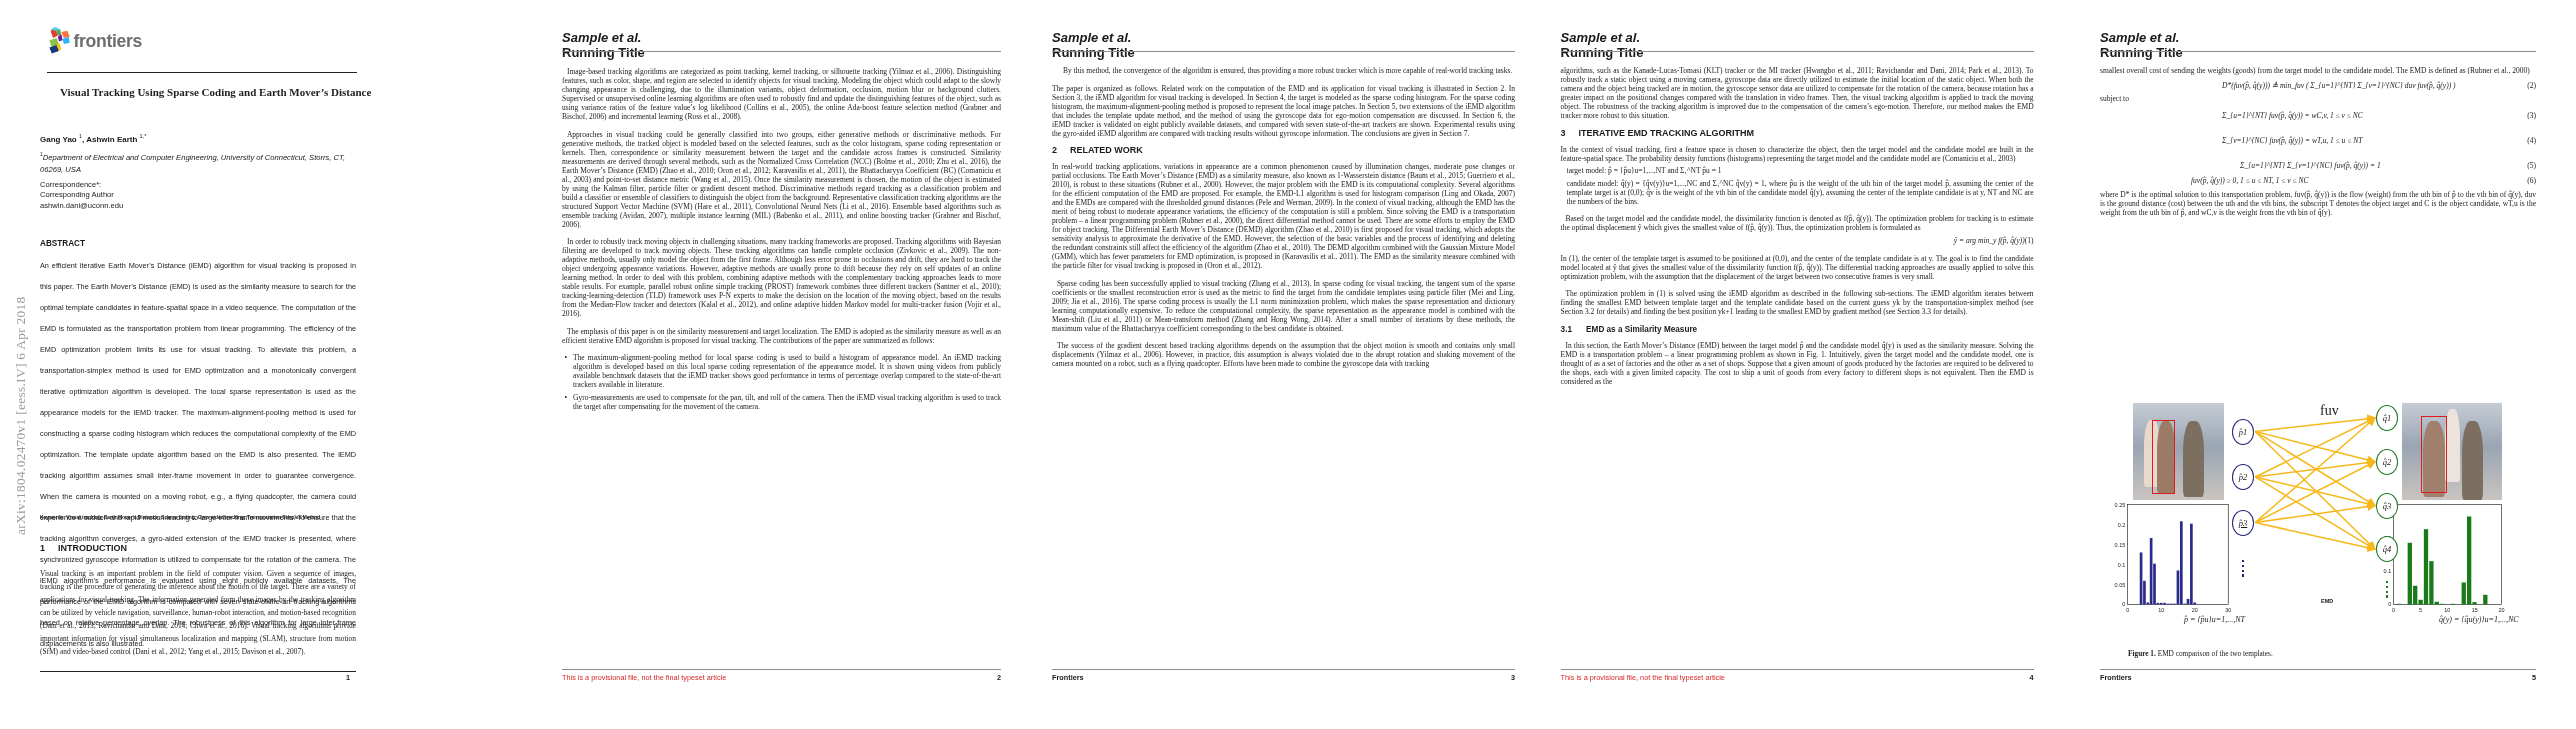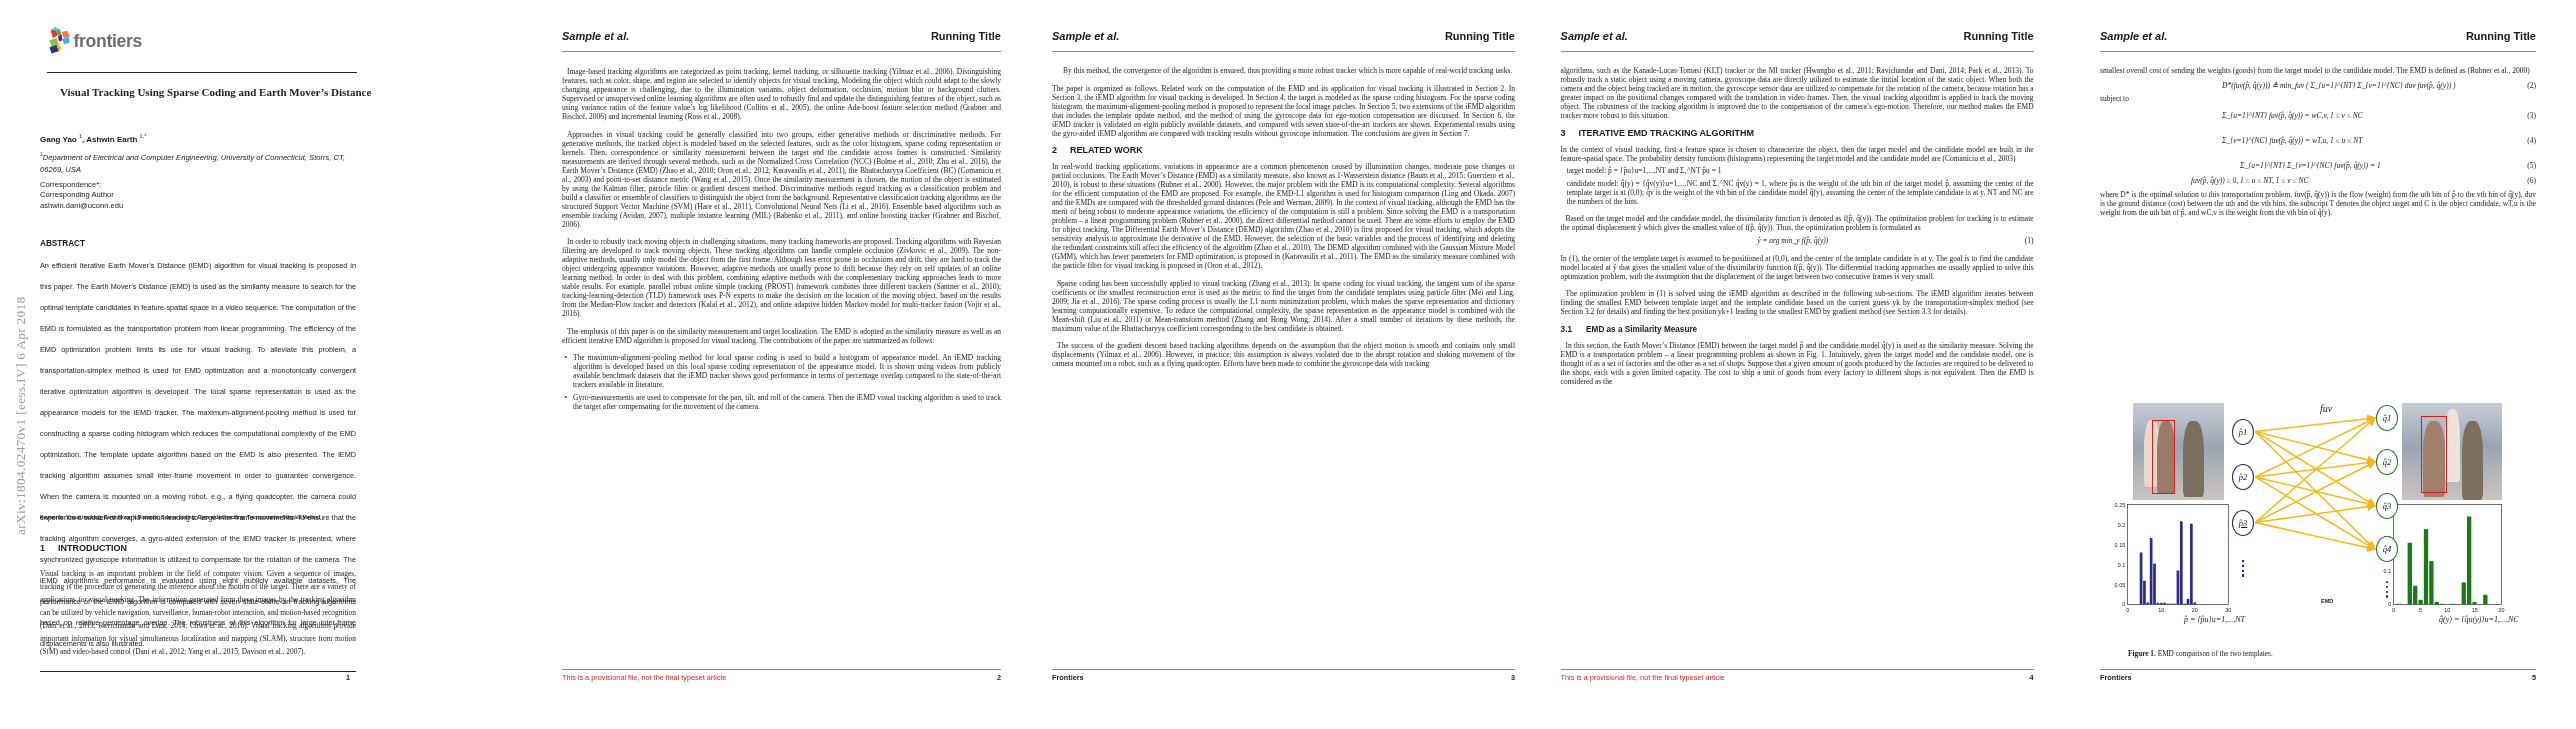--- a/index.html
+++ b/index.html
@@ -1,20 +1,20 @@
 <!DOCTYPE html>
 <html style="font-size:9.7px"><head>
 <meta charset="utf-8">
 <style>
   * { box-sizing: border-box; margin: 0; padding: 0; }
   body { width: 2576px; height: 729px; background: #ffffff; overflow: hidden; position: relative; font-family: "Liberation Serif", serif; color: #1a1a1a; }
   .page { position: absolute; top: 0; width: 515px; height: 729px; background: #fff; }
 
   
-  .rhead { position: absolute; top: 30px; display: flex; justify-content: space-between; font-family: "Liberation Sans", sans-serif; font-weight: bold; font-size: 11px; }
+  .rhead { position: absolute; top: 30px; display: flex; justify-content: space-between; font-family: "Liberation Sans", sans-serif; font-weight: bold; font-size: 13px; flex-direction: column; }
   .rhead .auth { font-style: italic; }
   .rhead-rule { position: absolute; top: 51px; height: 1.2px; background: #8c8c8c; }
   .rfoot-rule { position: absolute; top: 669px; height: 1.2px; background: #8c8c8c; }
   .rfoot { position: absolute; top: 673px; display: flex; justify-content: space-between; font-family: "Liberation Sans", sans-serif; font-size: 7.3px; }
   .rfoot .prov { color: #d62828; }
   .rfoot .journ { font-weight: bold; }
   .rfoot .pnum { font-weight: bold; }
 
   .body-text { position: absolute; font-size: 7.5px; line-height: 9px; text-align: justify; }
   .body-text p { text-indent: 4.9px; margin-bottom: 8.5px; }
@@ -43,21 +43,21 @@
   .p1-intro-h .num { display: inline-block; width: 18px; }
   .p1-intro { position: absolute; left: 40px; top: 567px; width: 316px; font-size: 7.4px; line-height: 13px; text-align: justify; }
   .p1-foot-rule { position: absolute; left: 40px; top: 671px; width: 316px; height: 0.9px; background: #222; }
   .p1-pnum { position: absolute; left: 346px; top: 673px; font-family: "Liberation Sans", sans-serif; font-weight: bold; font-size: 7.3px; }
 
   ul.contrib { list-style: none; margin: 0 0 7.3px 0; }
   ul.contrib li { position: relative; padding-left: 11px; margin-bottom: 3.6px; }
   ul.contrib li::before { content: "\2022"; position: absolute; left: 2.4px; }
 
   .eq-block { display: flex; justify-content: space-between; align-items: center; margin: 3.6px 0 8.5px 0; font-style: italic; }
-  .eq-block .eq { flex: 1; text-align: center; }
+  .eq-block .eq { flex: 1; text-align: right; }
   .eq-block .eqn { font-style: normal; }
   .model-line { padding-left: 6px; margin-bottom: 3.6px; }
 
   
   .figure-area { position: absolute; }
   .fig-caption { position: absolute; font-size: 7.3px; }
   .fig-caption b { font-weight: bold; }
   .photo { position: absolute; background: linear-gradient(180deg,#c6ccd5 0%,#9aa5b3 45%,#c9c4c0 100%); overflow: hidden; }
   .photo .person { position: absolute; border-radius: 40% 40% 10% 10%; }
   .photo .bbox { position: absolute; border: 1.2px solid #e01b1b; }
@@ -324,21 +324,21 @@
           <line x1="20" y1="125" x2="217" y2="28"></line>
           <line x1="20" y1="125" x2="217" y2="100"></line>
           <line x1="20" y1="125" x2="217" y2="172"></line>
           <line x1="20" y1="125" x2="217" y2="244"></line>
           <line x1="20" y1="200" x2="217" y2="28"></line>
           <line x1="20" y1="200" x2="217" y2="100"></line>
           <line x1="20" y1="200" x2="217" y2="172"></line>
           <line x1="20" y1="200" x2="217" y2="244"></line>
         </g>
     </svg>
-    <div style="position:absolute; left:259px; top:403px; font-style:italic; font-size:10px;">fuv</div>
+    <div style="position:absolute; left:259px; top:403px; font-size:14px;">fuv</div>
 
     <div class="node p" style="left:171px; top:419px;">p̂1</div>
     <div class="node p" style="left:171px; top:464px;">p̂2</div>
     <div class="node p" style="left:171px; top:510px;text-decoration:underline;">p̂3</div>
     <div class="vdots" style="left:181px; top:560px;">
         <i style="background:#22227a"></i>
         <i style="background:#22227a"></i>
         <i style="background:#22227a"></i>
         <i style="background:#22227a"></i>
       </div>

